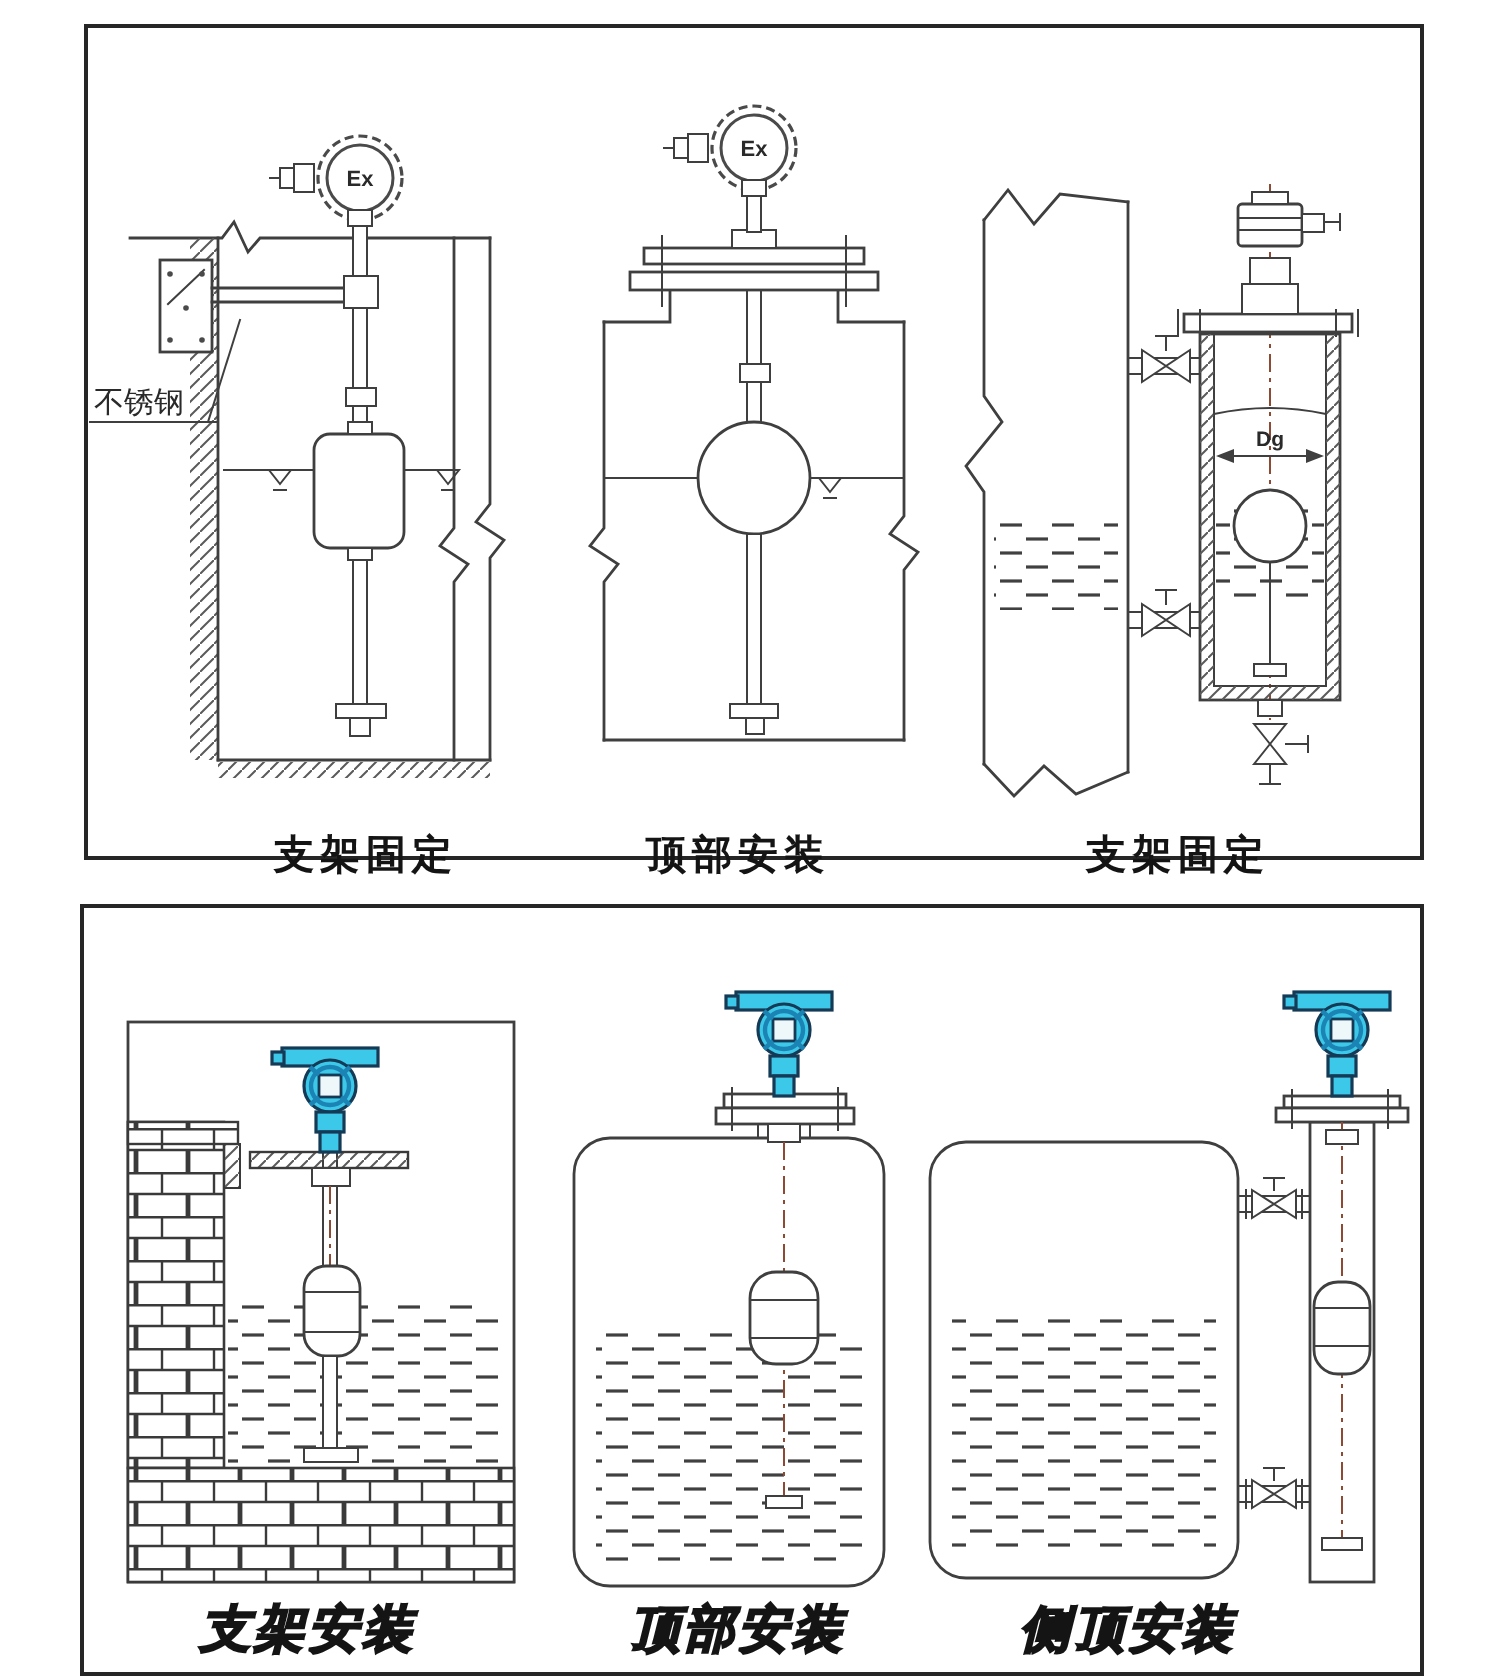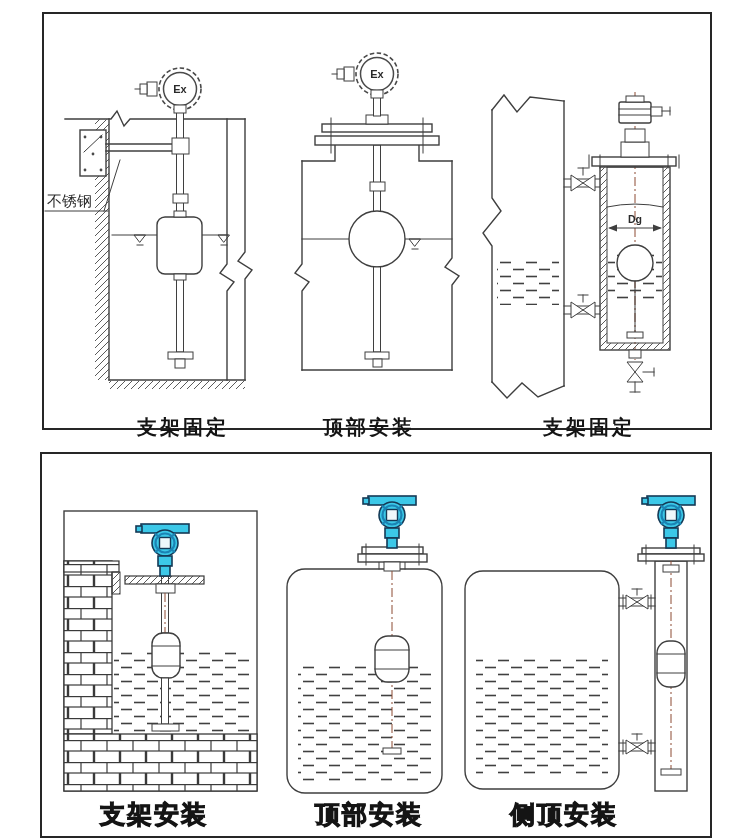--- a/index.html
+++ b/index.html
@@ -4,21 +4,21 @@
 <style>
   :root{
     --ink:#3f3f3f; --panel-border:#262626; --caption:#141414;
     --transmitter-cyan:#3cc8e8; --transmitter-shade:#1b84b4;
     --transmitter-outline:#153a56; --stem-axis:#8c4a32;
   }
   html,body{margin:0;padding:0;background:#fff;}
   body{width:750px;height:840px;position:relative;font-family:"Liberation Sans",sans-serif;overflow:hidden;}
   .panel{position:absolute;background:#fff;border:2px solid var(--panel-border);}
   #top-panel{left:42px;top:12px;width:666px;height:414px;}
-  #bottom-panel{left:40px;top:452px;width:668px;height:382px;}
+  #bottom-panel{left:40px;top:452px;width:668px;height:382px;font-style:italic;}
   .cap{position:absolute;transform:translateX(-50%);white-space:nowrap;color:var(--caption);font-weight:bold;}
   .cap-t{top:400px;font-size:20px;letter-spacing:3px;}
   .cap-b{top:344px;font-size:25px;letter-spacing:2px;-webkit-text-stroke:1.1px var(--caption);}
   svg{position:absolute;left:0;top:0;}
   .ln{fill:none;stroke:var(--ink);stroke-width:1.4;stroke-linecap:square;}
   .th{stroke-width:1 !important;}
   .fw{fill:#fff;stroke:var(--ink);stroke-width:1.4;}
   .cy{fill:var(--transmitter-cyan);stroke:var(--transmitter-outline);stroke-width:1.6;}
   .sh{fill:none;stroke:var(--transmitter-shade);stroke-width:2.2;}
   .ax{fill:none;stroke:var(--stem-axis);stroke-width:1;stroke-dasharray:9 3 2 3;}

